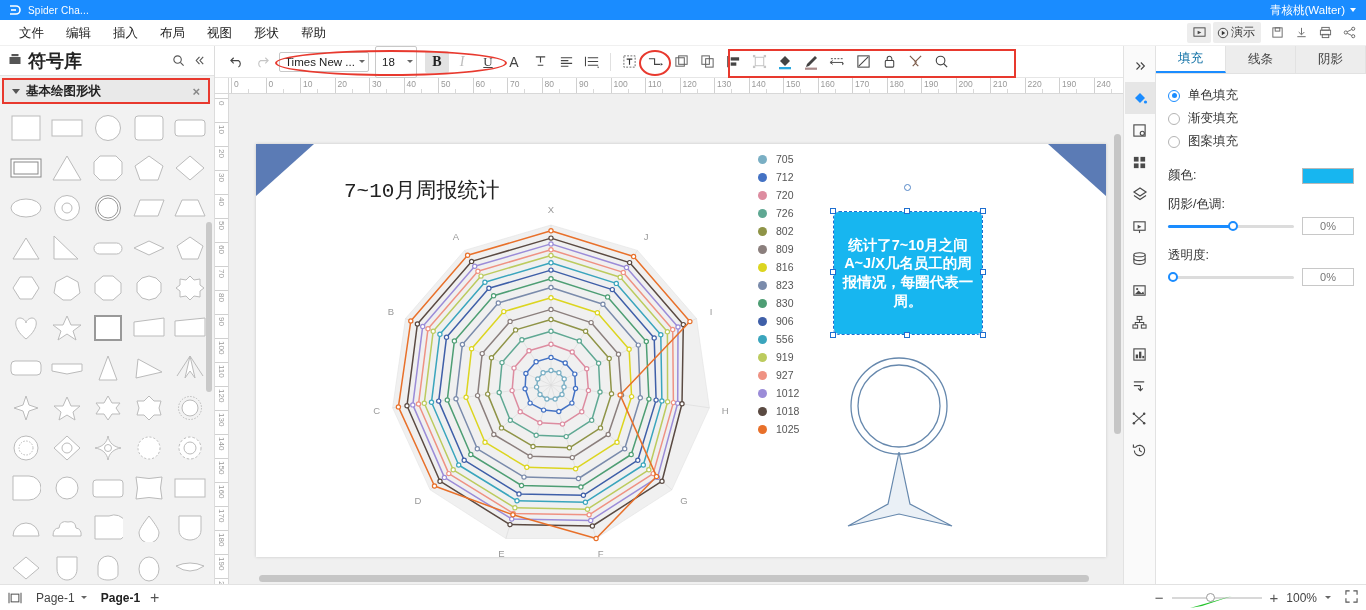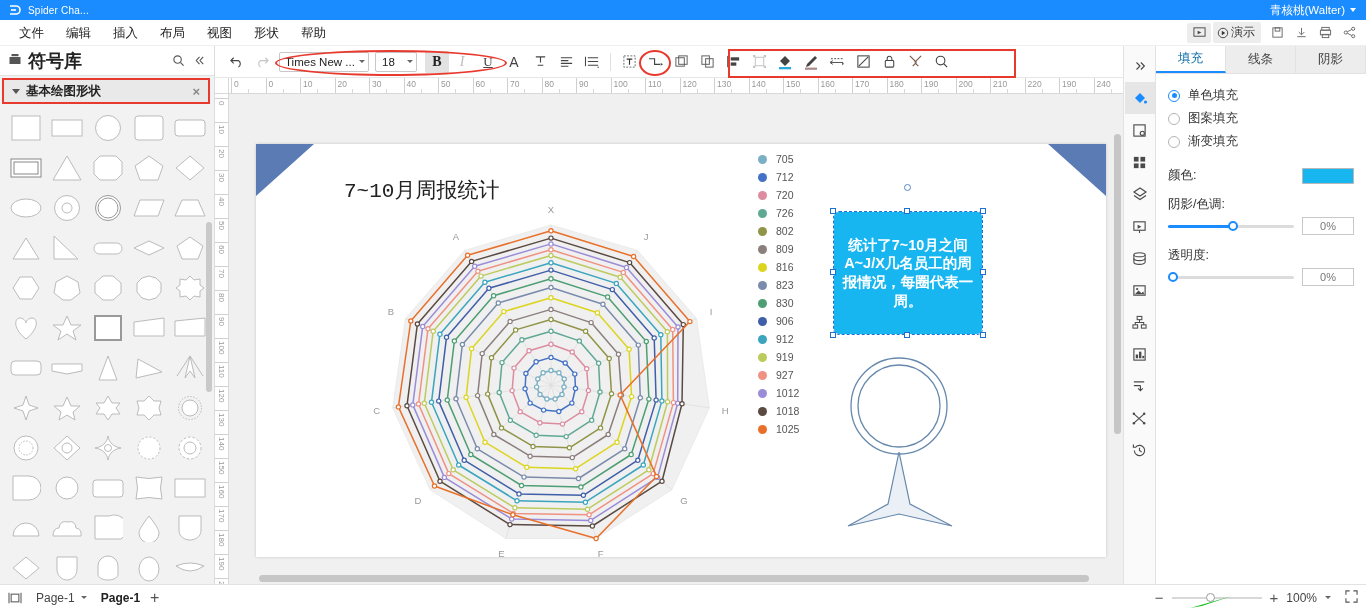--- a/index.html
+++ b/index.html
@@ -73,21 +73,21 @@
   }
   .tbtn { width: 26px; height: 24px; display:flex;align-items:center;justify-content:center; color:#444; border-radius:2px;}
   .tbtn.disabled { color:#c5c5c5; }
   .tsep { width:1px; height:18px; background:#e0e0e0; margin: 0 5px; }
   .fontname {
     width: 90px; height: 20px; border:1px solid #c8c8c8; background:#fff; font-size:11.5px;
     display:flex; align-items:center; padding: 0 3px 0 5px; color:#222; border-radius:2px; margin-left:4px;
   }
   .fontname .nm { flex:1; overflow:hidden; white-space:nowrap;}
   .fontsize {
-    width: 42px; height: 20px; border:1px solid #c8c8c8; background:#fff; font-size:11.5px;
+    width: 42px; height: 32px; border:1px solid #c8c8c8; background:#fff; font-size:11.5px;
     display:flex; align-items:center; padding:0 3px 0 6px; color:#222; border-radius:2px; margin-left:6px;
   }
   .fontsize .nm { flex:1; }
   .mini-caret { width:0;height:0;border-left:3px solid transparent;border-right:3px solid transparent;border-top:3.5px solid #666; }
   .boldbtn { width:24px;height:22px;display:flex;align-items:center;justify-content:center;background:#e2e2e2;font-weight:bold;font-size:14px;font-family:"Liberation Serif",serif;color:#222;border-radius:2px;margin-left:8px;}
   
   .ann-ellipse { position:absolute; border: 2.5px solid #e8392e; border-radius: 50%; pointer-events:none; }
   .ann-rect { position:absolute; border: 2px solid #e8392e; pointer-events:none; }
 
   .rulerrow { height: 16px; flex: 0 0 16px; display:flex; background:#fff; }
@@ -1139,21 +1139,21 @@
                 <div class="lrow">
                   <span class="dot" style="background: rgb(78, 158, 116);"></span>
                   <span class="lbl">830</span>
                 </div>
                 <div class="lrow">
                   <span class="dot" style="background: rgb(63, 95, 168);"></span>
                   <span class="lbl">906</span>
                 </div>
                 <div class="lrow">
                   <span class="dot" style="background: rgb(58, 165, 189);"></span>
-                  <span class="lbl">912</span>
+                  <span class="lbl">556</span>
                 </div>
                 <div class="lrow">
                   <span class="dot" style="background: rgb(188, 203, 94);"></span>
                   <span class="lbl">919</span>
                 </div>
                 <div class="lrow">
                   <span class="dot" style="background: rgb(239, 146, 131);"></span>
                   <span class="lbl">927</span>
                 </div>
                 <div class="lrow">
@@ -1298,25 +1298,25 @@
         <div class="rt">线条</div>
         <div class="rt">阴影</div>
       </div>
       <div class="rp-body">
         <div class="radio-row">
           <span class="radio on"></span>
           <span>单色填充</span>
         </div>
         <div class="radio-row">
           <span class="radio"></span>
-          <span>图案填充</span>
+          <span>渐变填充</span>
         </div>
         <div class="radio-row">
           <span class="radio"></span>
-          <span>渐变填充</span>
+          <span>图案填充</span>
         </div>
 
         <div style="display:flex;align-items:center;justify-content:space-between;margin-top:14px;">
           <span class="prop-label" style="margin:0;">颜色:</span>
           <span class="swatch" id="colorswatch" style="background: rgb(23, 182, 240);"></span>
         </div>
 
         <div class="prop-label">阴影/色调:</div>
         <div class="slider-row">
           <span class="slider">

